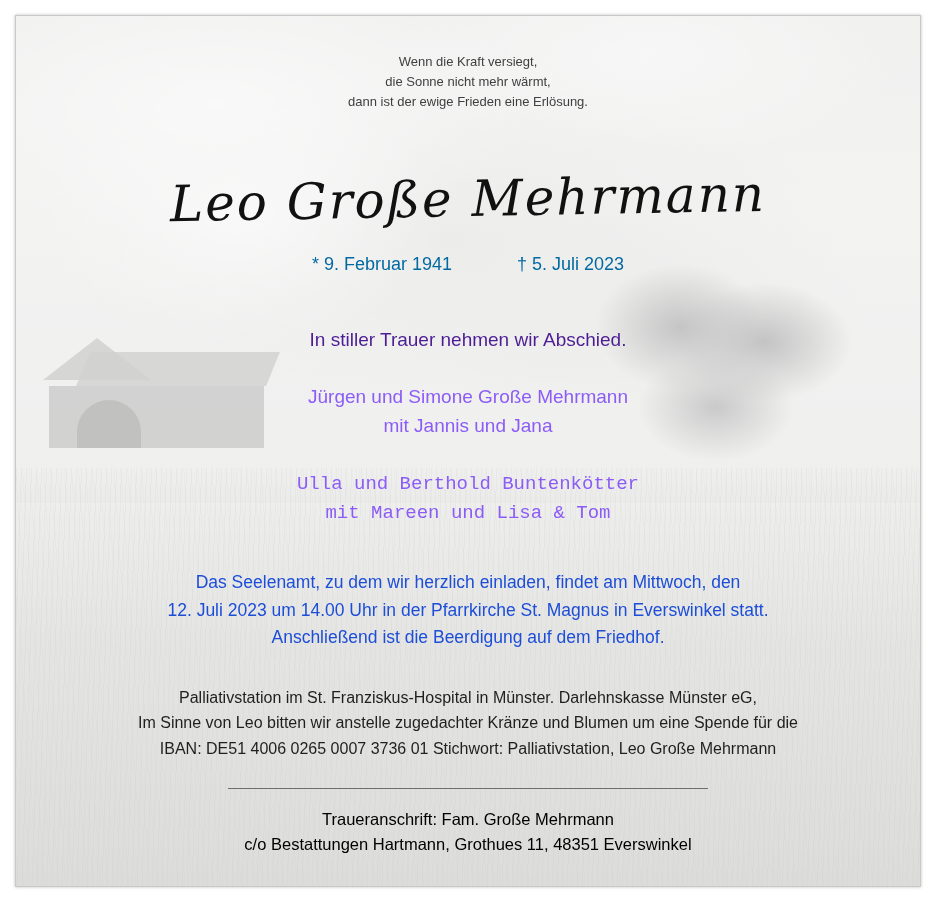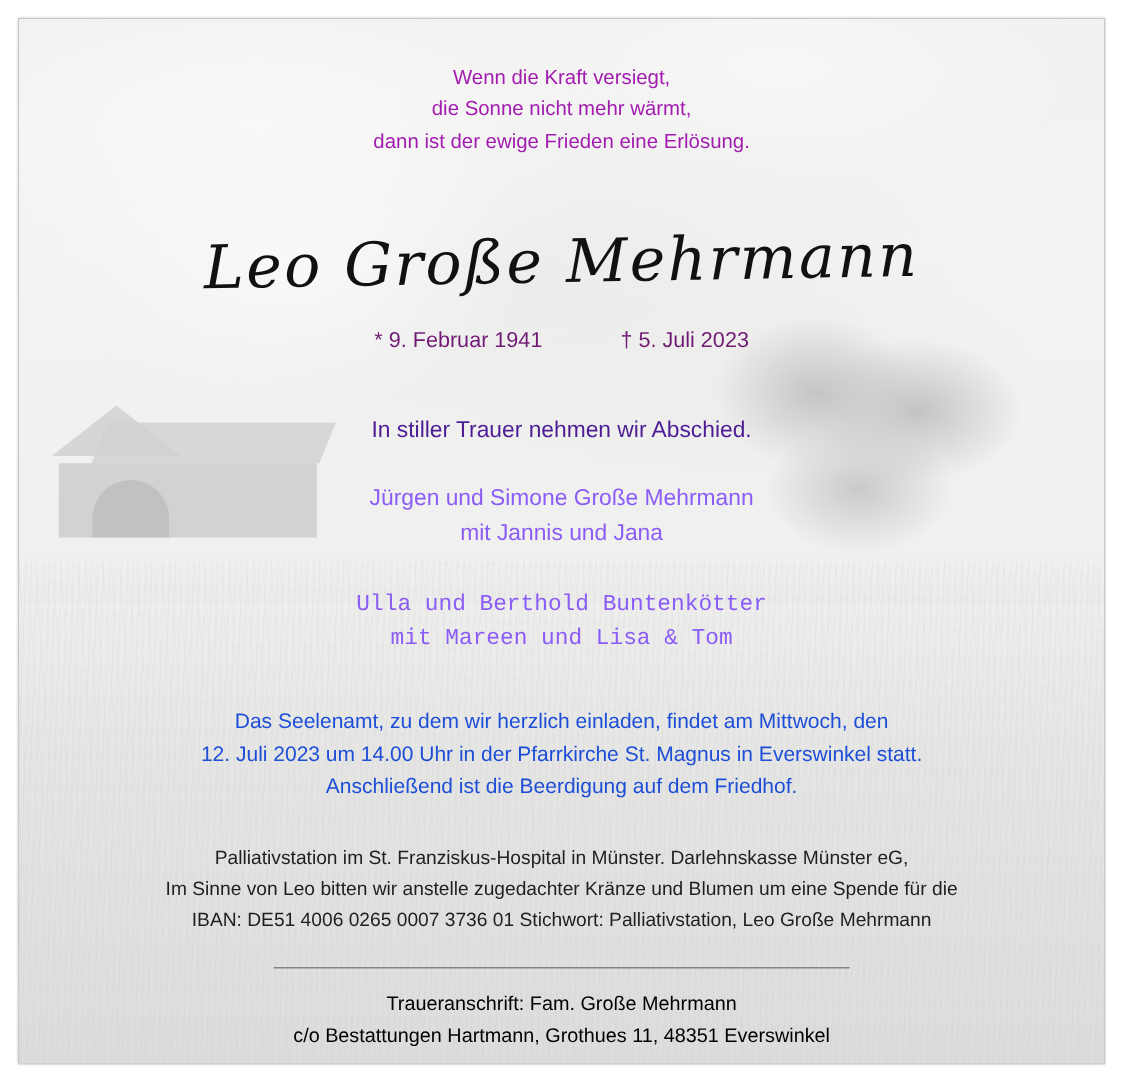--- a/index.html
+++ b/index.html
@@ -125,42 +125,42 @@
   
   .content {
     position: relative;
     z-index: 2;
     padding: 26px 40px 18px;
     text-align: center;
     color: #1b1b1b;
   }
 
   .verse {
-    font-size: 17px;
+    font-size: 13px;
     line-height: 1.55;
-    color: #a21caf;
+    color: #404040;
     margin: 10px 0 0;
   }
   .verse div { white-space: nowrap; }
 
   .name {
     margin: 58px 0 0;
     font-family: "DejaVu Serif", serif;
     font-style: italic;
     font-weight: 400;
     font-size: 50px;
     letter-spacing: 2px;
     color: #111;
     transform: rotate(-1deg);
   }
 
   .dates {
     margin: 26px 0 0;
     font-size: 18px;
-    color: #701a75;
+    color: #0369a1;
   }
   .dates .birth { margin-right: 60px; }
 
   .mourning-intro {
     margin: 54px 0 0;
     font-size: 19px;
     color: #4c1d95;
   }
 
   .family-block {

